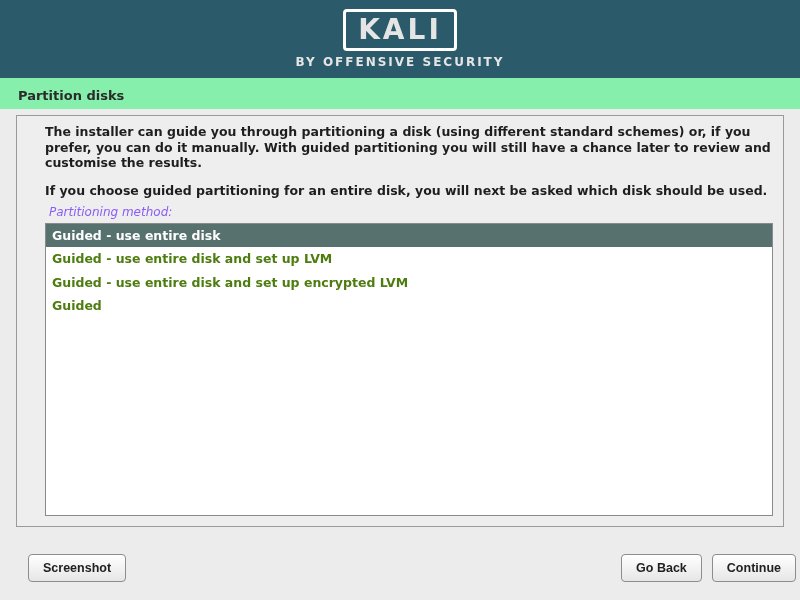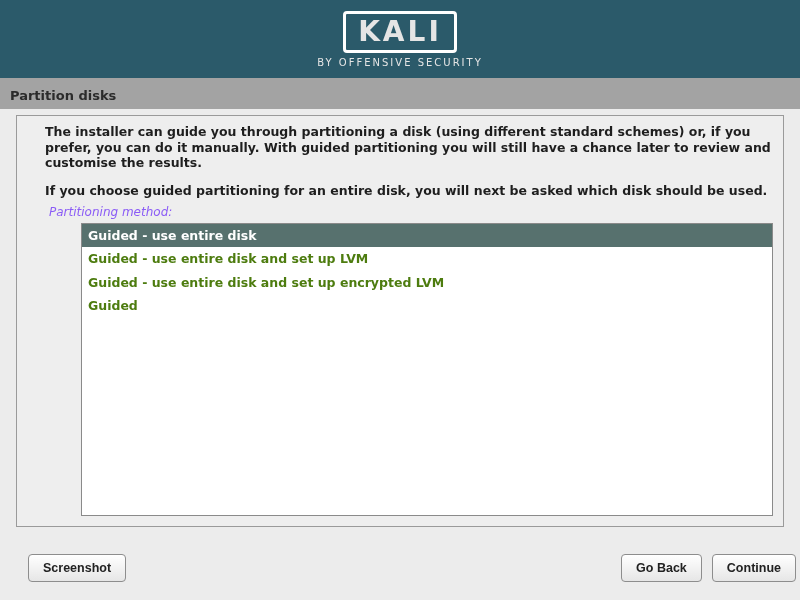--- a/index.html
+++ b/index.html
@@ -25,30 +25,30 @@
     padding: 4px 12px 4px 12px;
     display: inline-block;
   }
   .logo-text {
     font-size: 28px;
     font-weight: 700;
     letter-spacing: 3px;
     line-height: 1;
   }
   .logo-sub {
-    font-size: 10px;
+    font-size: 12px;
     letter-spacing: 2px;
     margin-top: 4px;
-    font-weight: 400;
+    font-weight: 700;
   }
 
   
   .page-title-wrap {
-    background: #a3a3a3;
-    padding: 10px 18px 6px 10px;
+    background: #86efac;
+    padding: 10px 18px 6px 18px;
   }
   .page-title {
     font-size: 13px;
     font-weight: 700;
     color: #2b2b2b;
   }
 
   
   .panel {
     margin: 6px 16px 0 16px;
@@ -76,21 +76,20 @@
     font-size: 12px;
     font-style: italic;
     color: #8b5cf6;
     margin: 6px 0 4px 4px;
   }
   .listbox {
     border: 1px solid #8a8a8a;
     background: #ffffff;
     flex: 1 1 auto;
     overflow: hidden;
-    margin-left: 36px;
   }
   .list-item {
     font-size: 12.5px;
     font-weight: 700;
     color: #4d7c0f;
     padding: 3px 6px 3px 6px;
     line-height: 1.4;
     cursor: pointer;
   }
   .list-item.selected {

